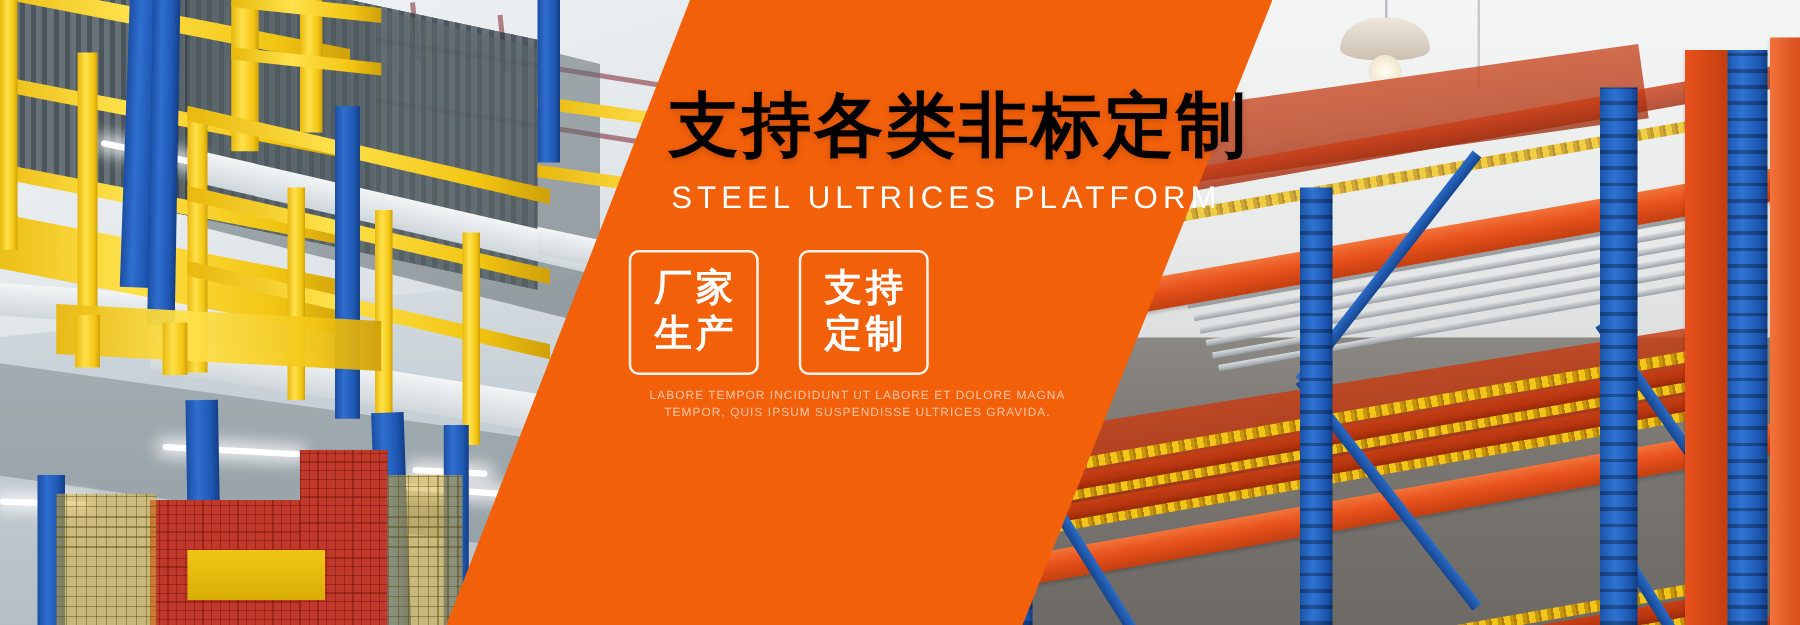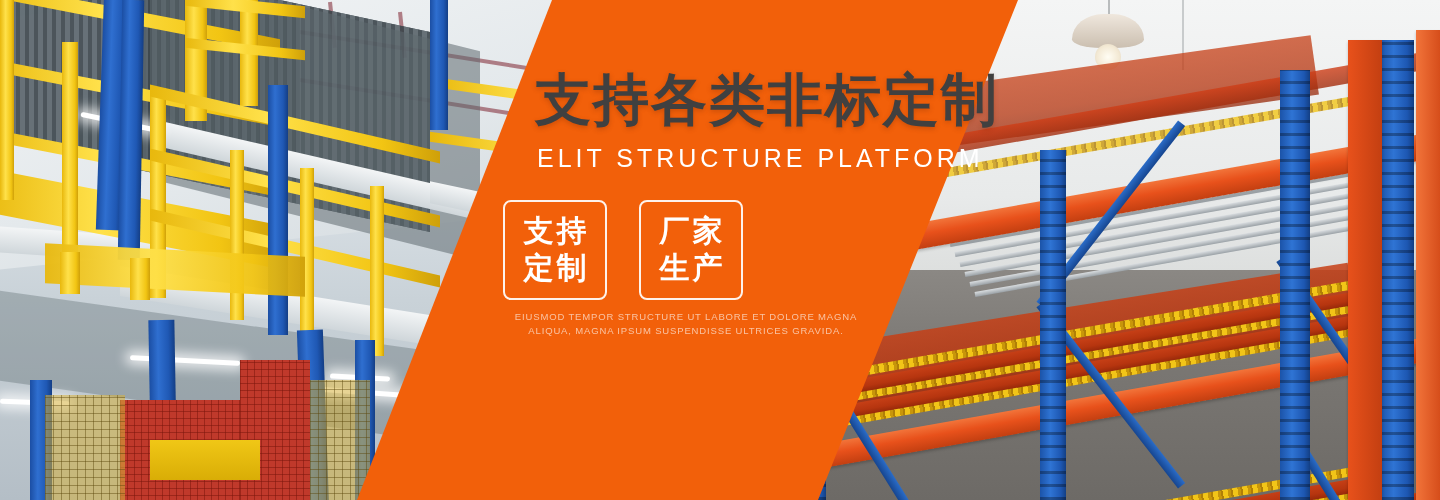--- a/index.html
+++ b/index.html
@@ -143,21 +143,21 @@
     z-index:5;
   }
 
   .content {
     position:absolute; left:0; top:0; width:1440px; height:500px;
     z-index:6;
   }
 
   .headline {
     position:absolute; left:535px; top:72px;
-    font-size:56px; font-weight:bold; color:#404040;
+    font-size:56px; font-weight:bold; color:#000000;
     letter-spacing:2px; line-height:1; white-space:nowrap;
     text-shadow:0 2px 5px rgba(120,40,0,.30);
   }
   .subhead {
     position:absolute; left:537px; top:146px;
     font-size:25px; color:#ffffff; letter-spacing:4.0px;
     line-height:1; white-space:nowrap; font-weight:400;
   }
 
   .badges {
@@ -318,33 +318,33 @@
     <div class="pr-beam" style="left:608px;top:40px;width:34px;height:460px;transform:none;background:linear-gradient(90deg,#e8511b,#c33f11);"></div>
     <div class="pr-beam" style="left:676px;top:30px;width:30px;height:470px;transform:none;background:linear-gradient(90deg,#f2743a,#cf4413);"></div>
   </div>
 
   <div class="orange-panel"></div>
 
   <div class="content">
 
     <div class="headline">支持各类非标定制</div>
 
-    <div class="subhead">ELIT STRUCTURE PLATFORM</div>
+    <div class="subhead">STEEL ULTRICES PLATFORM</div>
 
     <div class="badges">
+      <div class="badge">
+        <span>厂家</span>
+        <span>生产</span>
+      </div>
       <div class="badge">
         <span>支持</span>
         <span>定制</span>
       </div>
-      <div class="badge">
-        <span>厂家</span>
-        <span>生产</span>
-      </div>
     </div>
 
     <div class="lorem">
-      <div>EIUSMOD TEMPOR STRUCTURE UT LABORE ET DOLORE MAGNA</div>
-      <div>ALIQUA, MAGNA IPSUM SUSPENDISSE ULTRICES GRAVIDA.</div>
+      <div>LABORE TEMPOR INCIDIDUNT UT LABORE ET DOLORE MAGNA</div>
+      <div>TEMPOR, QUIS IPSUM SUSPENDISSE ULTRICES GRAVIDA.</div>
     </div>
 
 
   </div>
 </div>
 
 </body></html>

